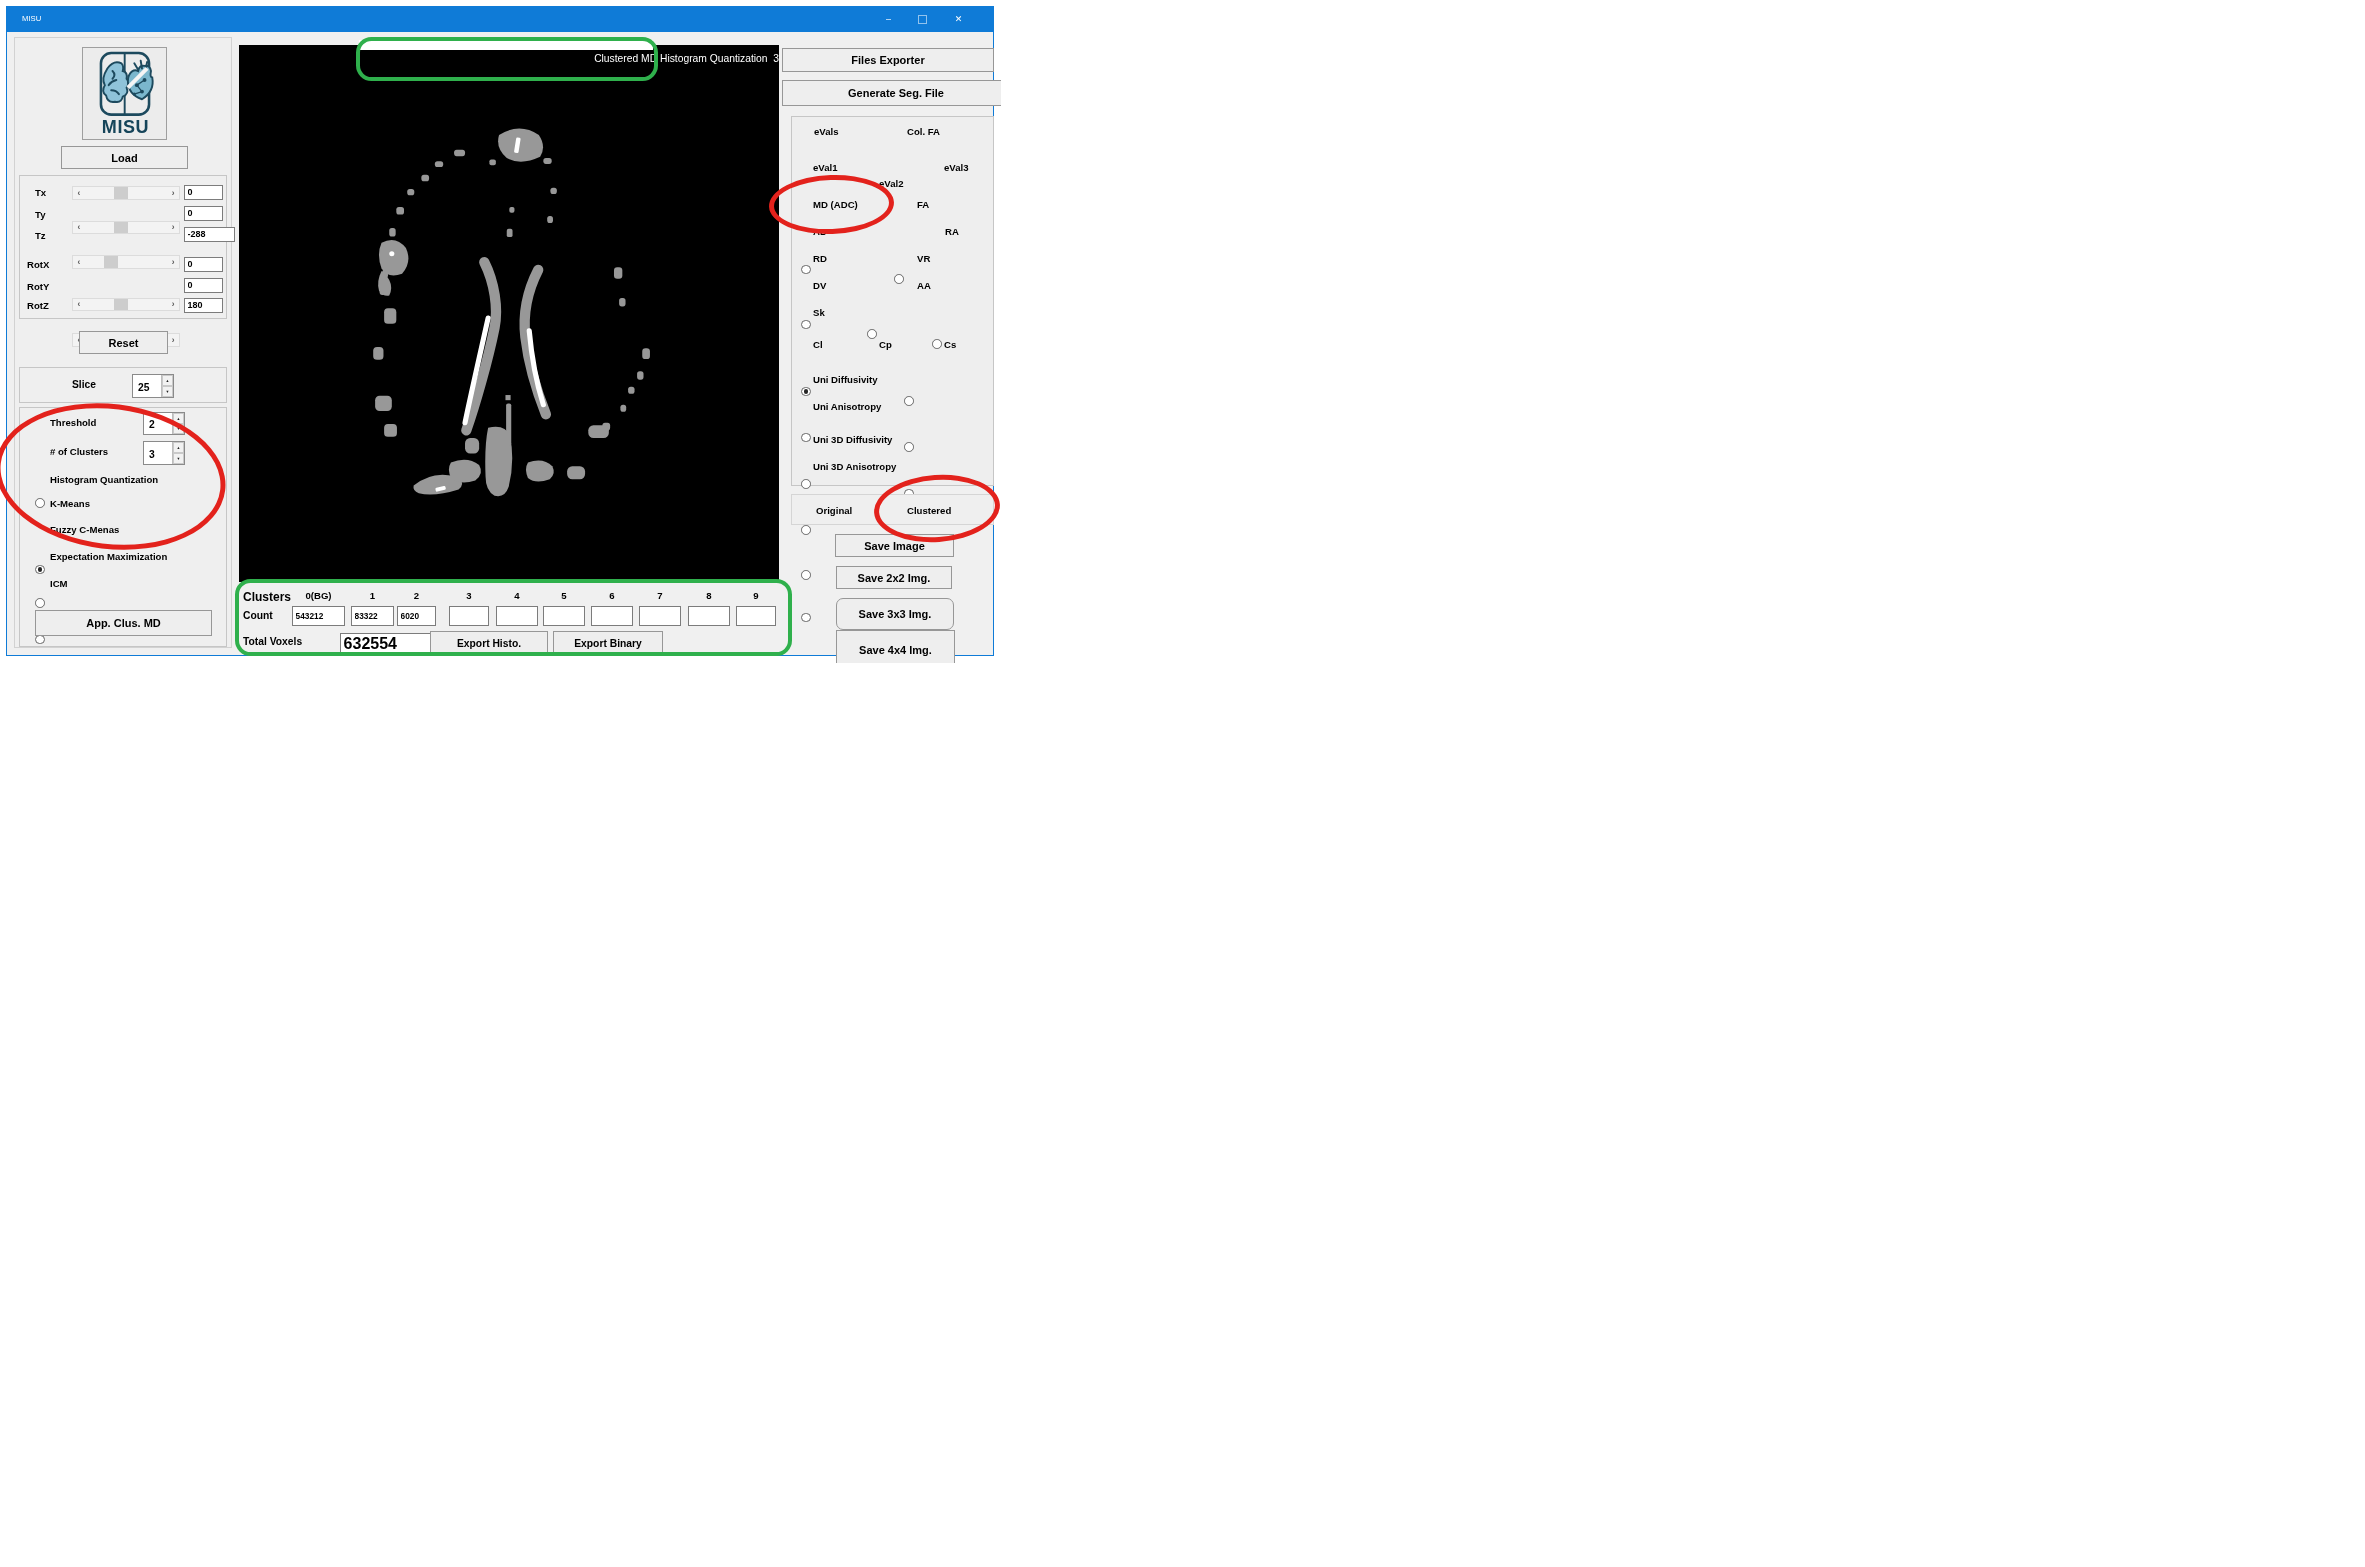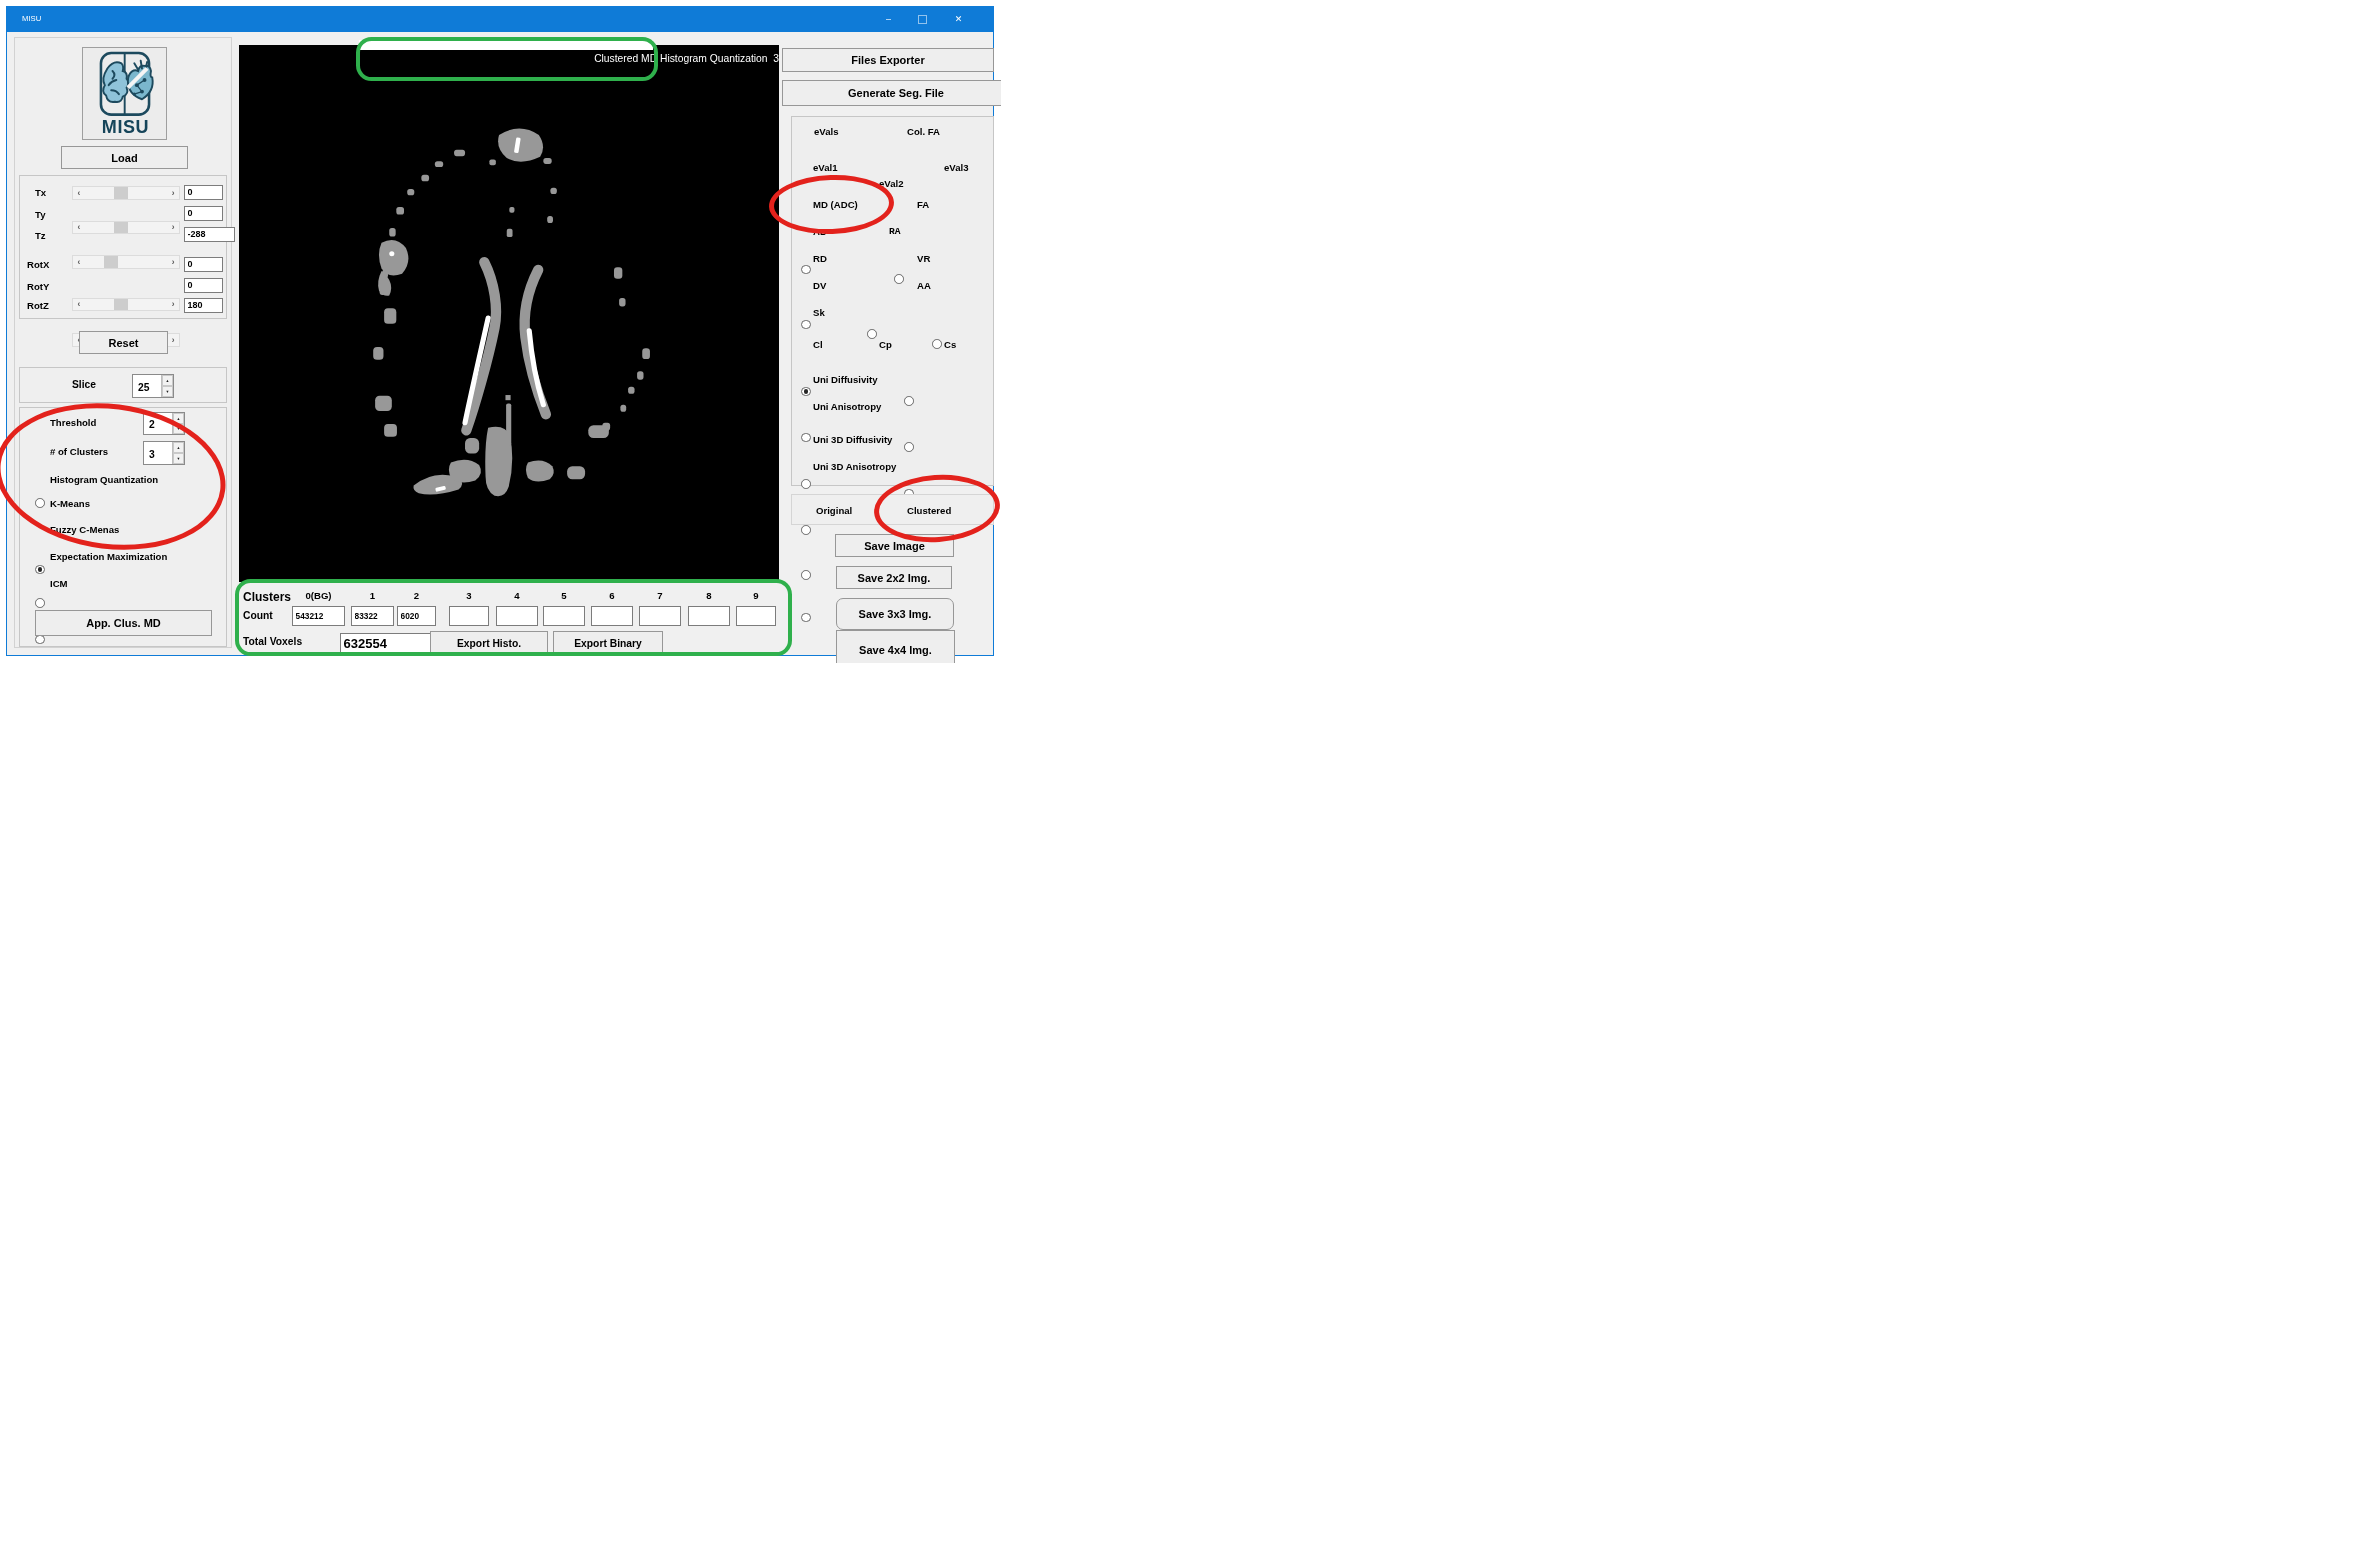--- a/index.html
+++ b/index.html
@@ -257,21 +257,21 @@
 <input class="abs vbox" style="left: 397px; top: 606px; width: 39px; height: 20px; font-size: 8.3px;" value="6020">
 <input class="abs vbox" style="left: 449px; top: 606px; width: 40px; height: 20px; font-size: 8.3px;">
 <input class="abs vbox" style="left: 496px; top: 606px; width: 42px; height: 20px; font-size: 8.3px;">
 <input class="abs vbox" style="left: 543px; top: 606px; width: 42px; height: 20px; font-size: 8.3px;">
 <input class="abs vbox" style="left: 591px; top: 606px; width: 42px; height: 20px; font-size: 8.3px;">
 <input class="abs vbox" style="left: 639px; top: 606px; width: 42px; height: 20px; font-size: 8.3px;">
 <input class="abs vbox" style="left: 688px; top: 606px; width: 42px; height: 20px; font-size: 8.3px;">
 <input class="abs vbox" style="left: 736px; top: 606px; width: 40px; height: 20px; font-size: 8.3px;">
 
 <div class="abs lbl" style="left:243px;top:636px;font-size:10.3px;">Total Voxels</div>
-<input class="abs vbox" style="left: 340px; top: 633px; width: 105px; height: 21px; font-size: 13px;" value="632554">
+<input class="abs vbox" style="left: 340px; top: 633px; width: 105px; height: 21px; font-size: 16px;" value="632554">
 <div class="abs btn" style="left:430px;top:631px;width:118px;height:25px;font-size:10.3px;">Export Histo.</div>
 <div class="abs btn" style="left:553px;top:631px;width:110px;height:25px;font-size:10.3px;">Export Binary</div>
 
 <div class="abs btn" style="left:782px;top:48px;width:212px;height:24.4px;font-size:11px;">Files Exporter</div>
 <div class="abs btn" style="left:782px;top:80px;width:228px;height:26px;font-size:11px;">Generate Seg. File</div>
 
 <div class="abs gbox" style="left:791px;top:116px;width:203px;height:370px;background:#eeeeee;"></div>
 
 <div class="abs radio" style="left:801px;top:126px;"></div>
 <div class="abs lbl" style="left:814px;top:126px;">eVals</div>
@@ -286,21 +286,21 @@
 <div class="abs lbl" style="left:944px;top:162px;">eVal3</div>
 
 <div class="abs radio checked" style="left:801px;top:200px;"></div>
 <div class="abs lbl" style="left:813px;top:199px;">MD (ADC)</div>
 <div class="abs radio" style="left:904px;top:200px;"></div>
 <div class="abs lbl" style="left:917px;top:199px;">FA</div>
 
 <div class="abs radio" style="left:801px;top:227px;"></div>
 <div class="abs lbl" style="left:813px;top:226px;">AD</div>
 <div class="abs radio" style="left:904px;top:227px;"></div>
-<div class="abs lbl" style="left:889px;top:226px;font-family:Liberation Mono, monospace;">RA</div>
+<div class="abs lbl" style="left:945px;top:226px;">RA</div>
 
 <div class="abs radio" style="left:801px;top:254px;"></div>
 <div class="abs lbl" style="left:813px;top:253px;">RD</div>
 <div class="abs radio" style="left:904px;top:254px;"></div>
 <div class="abs lbl" style="left:917px;top:253px;">VR</div>
 
 <div class="abs radio" style="left:801px;top:281px;"></div>
 <div class="abs lbl" style="left:813px;top:280px;">DV</div>
 <div class="abs radio" style="left:904px;top:281px;"></div>
 <div class="abs lbl" style="left:917px;top:280px;">AA</div>

